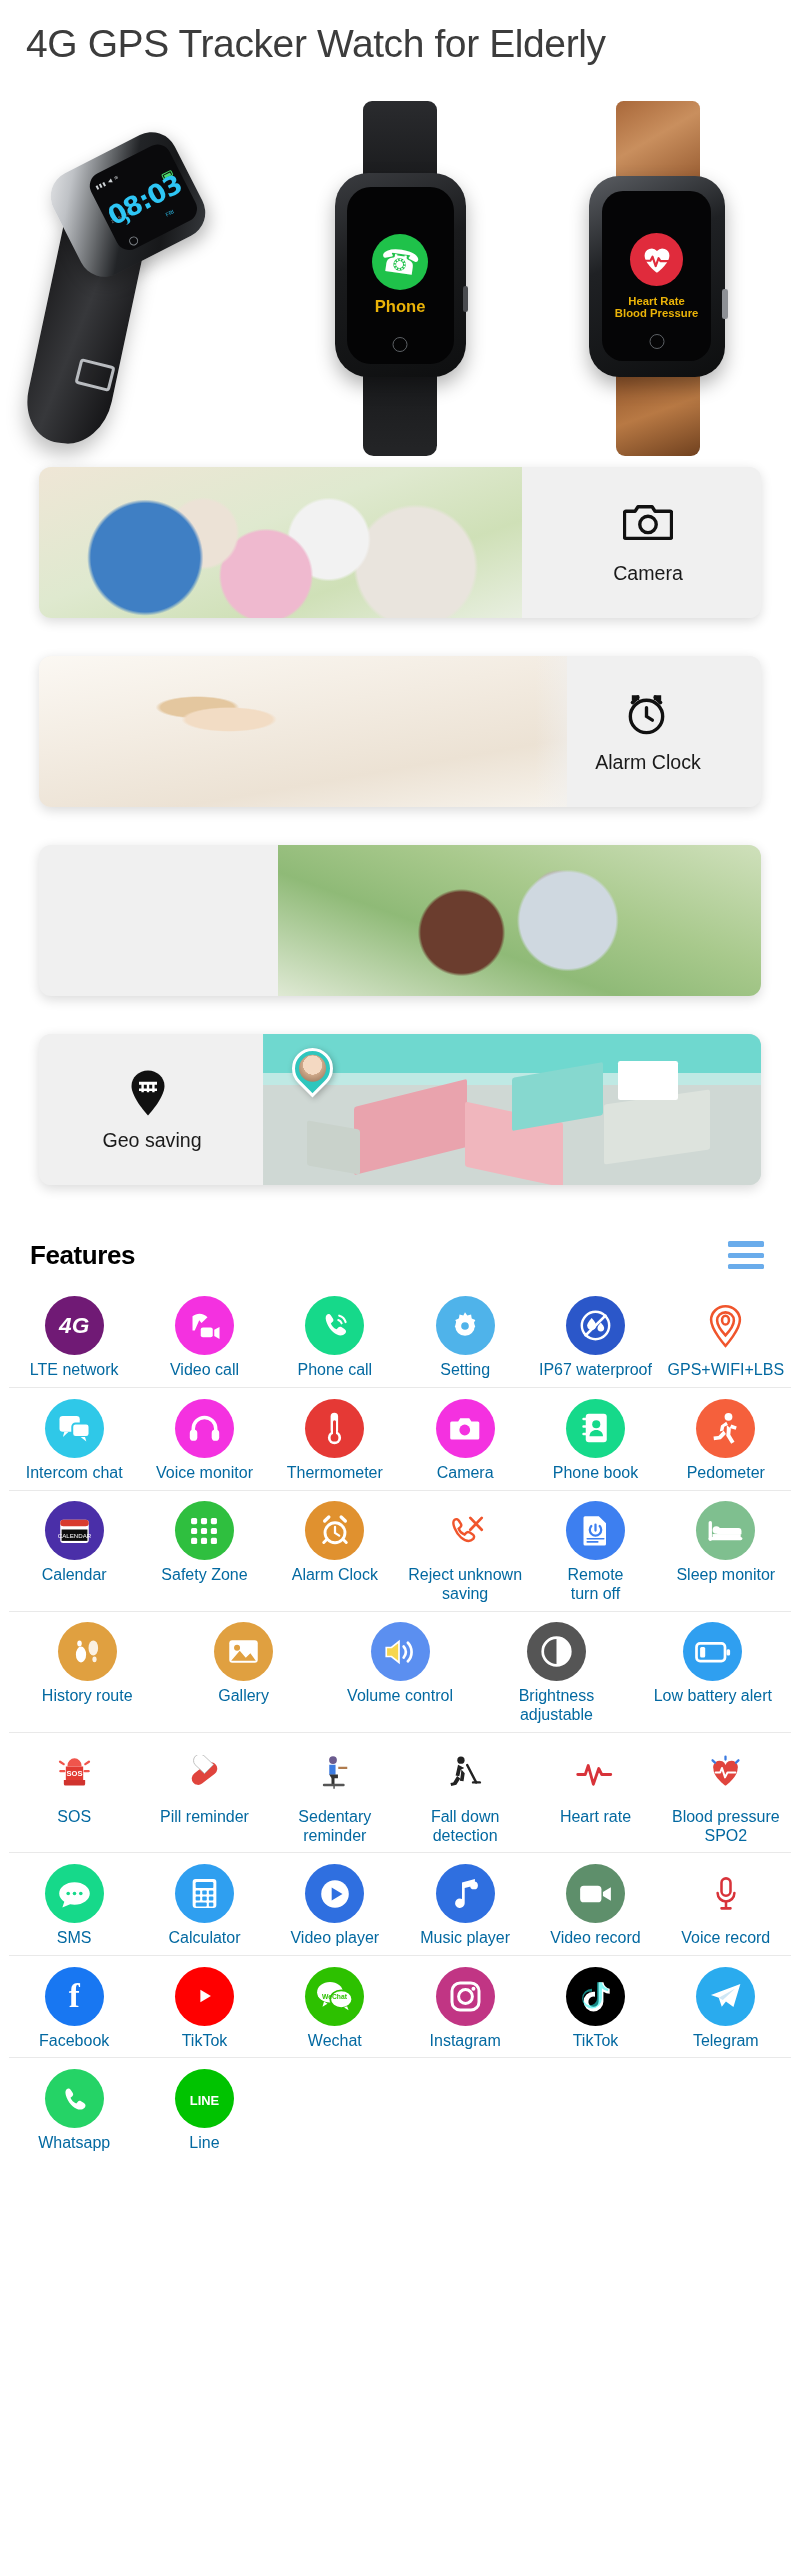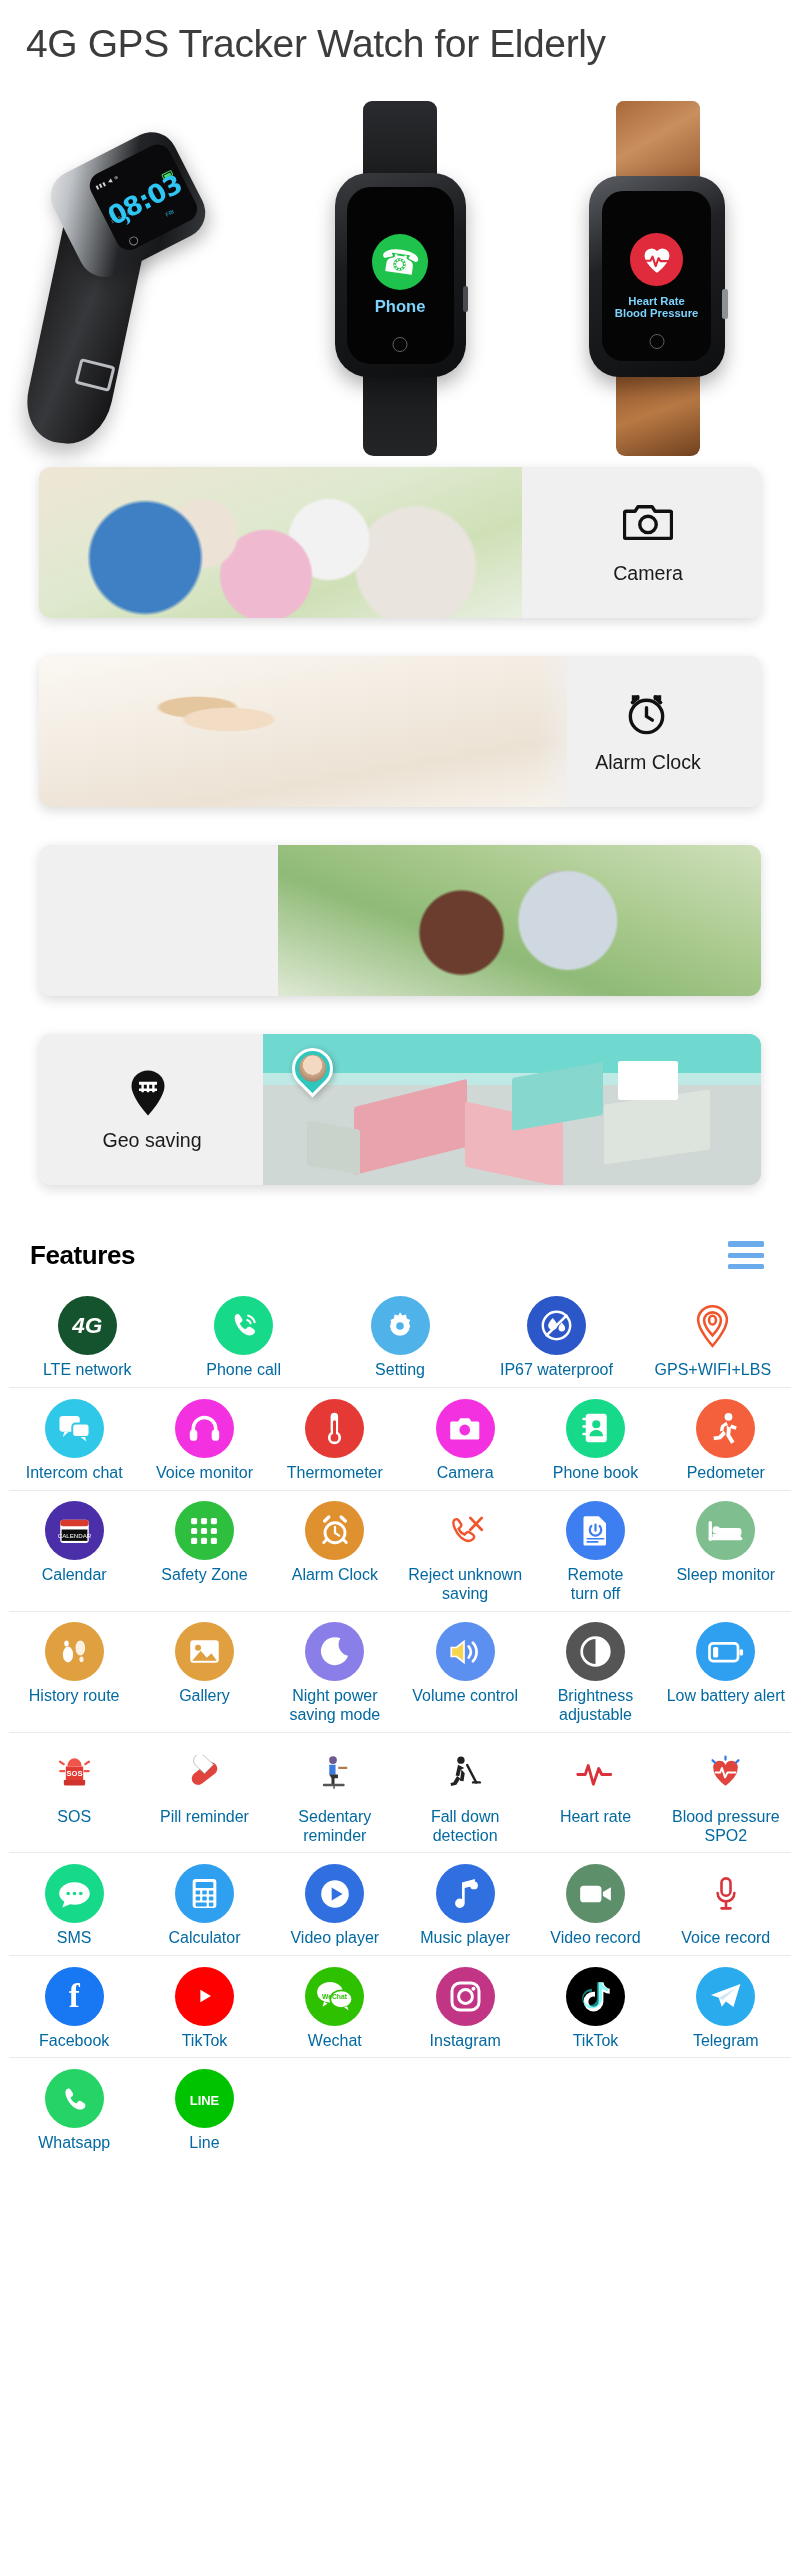--- a/index.html
+++ b/index.html
@@ -93,21 +93,21 @@
   .w2-screen {
     position:absolute; left: 12px; top: 13.6px; width: 107px; height: 177px;
     border-radius: 24px; background:#040405;
     display:flex; flex-direction:column; align-items:center; justify-content:center;
   }
   .phone-circle {
     width: 56px; height:56px; border-radius:50%; background:#1fc24a;
     display:flex;align-items:center;justify-content:center; margin-bottom: 7.5px;
   }
   .phone-glyph { color:#fff; font-size:32px; line-height:1; transform: rotate(8deg); }
-  .screen-label { color:#7dd3fc; font-size:16.6px; font-weight:600; }
+  .screen-label { color:#eab308; font-size:16.6px; font-weight:600; }
   .screen-label.small { font-size:11.3px; font-weight:600; }
   .w2-home {
     position:absolute; left:50%; transform:translateX(-50%); bottom: 12px;
     width:15px;height:15px;border:1.5px solid #5c6064;border-radius:50%;
   }
   .w2-btn { position:absolute; right:-2.3px; top: 113px; width:4.5px; height:26px; background:#4a4c50; border-radius:2.3px; }
 
   
   .w3-wrap { position:relative; width: 173px; height: 355px; }
   .w3-band-top {
@@ -373,24 +373,34 @@
   <div class="hamburger">
     <span></span>
       <span></span>
       <span></span>
   </div>
 </div>
 
 <div class="grid" id="icon-grid">
     <div class="grid-row">
       <div class="cell">
-        <div class="ic" style="background: #14532d;">
+        <div class="ic" style="background: #701a75;">
           <span style="font:700 22.6px 'Liberation Sans',sans-serif;font-style:italic">4G</span>
         </div>
         <div class="cap">LTE network</div>
+      </div>
+      <div class="cell">
+        <div class="ic" style="background: rgb(244, 49, 224);">
+          <svg width="33" height="30" viewBox="0 0 22 20">
+            <path d="M3 3.5c3-2.6 7.5-2.2 10 .6L9 8 7.5 6.2 4.5 13H3z" fill="#ffffff"></path>
+            <rect x="8.5" y="11" width="8" height="6.5" rx="1.4" fill="#ffffff"></rect>
+            <path d="M17.5 12.5 21 10.6v8l-3.5-2z" fill="#ffffff"></path>
+          </svg>
+        </div>
+        <div class="cap">Video call</div>
       </div>
       <div class="cell">
         <div class="ic" style="background: rgb(22, 217, 138);">
           <svg width="30" height="30" viewBox="0 0 20 20">
             <path d="M4.4 2.6c1.2-1 2.3-.6 3 .5l1.3 2c.5.9.3 1.6-.5 2.3l-1 .9c.6 1.7 2.2 3.3 3.9 3.9l.9-1c.7-.8 1.4-1 2.3-.5l2 1.3c1.1.7 1.5 1.8.5 3-2 2-5 1.6-8.1-1S2.4 4.6 4.4 2.6z" fill="#ffffff"></path>
             <path d="M12.8 3.1a6.2 6.2 0 0 1 4.3 4.3M12.2 6a3.4 3.4 0 0 1 2.2 2.2" stroke="#ffffff" stroke-width="1.4" fill="none" stroke-linecap="round"></path>
           </svg>
         </div>
         <div class="cap">Phone call</div>
       </div>
@@ -580,28 +590,20 @@
       </div>
       <div class="cell">
         <div class="ic" style="background: rgb(224, 160, 64);">
           <svg width="33" height="29" viewBox="0 0 22 19">
             <rect x="1.5" y="2" width="19" height="15" rx="2" fill="#ffffff"></rect>
             <circle cx="6.7" cy="7" r="2" fill="#e0a040"></circle>
             <path d="M2.8 15.6 8.5 9l4 4.6 3.1-3 3.6 5z" fill="#e0a040"></path>
           </svg>
         </div>
         <div class="cap">Gallery</div>
-      </div>
-      <div class="cell">
-        <div class="ic" style="background: rgb(138, 127, 232);">
-          <svg width="30" height="32" viewBox="0 0 20 21">
-            <path d="M13.6 1.4A9.3 9.3 0 1 0 18.7 13 7.6 7.6 0 0 1 13.6 1.4z" fill="#ffffff"></path>
-          </svg>
-        </div>
-        <div class="cap">Night power<br>saving mode</div>
       </div>
       <div class="cell">
         <div class="ic" style="background: rgb(91, 143, 240);">
           <svg width="35" height="30" viewBox="0 0 23 20">
             <path d="M2 7h3.5L10.5 3v14L5.5 13H2z" fill="#f7d64f" stroke="#ffffff" stroke-width="1.1"></path>
             <path d="M13.6 6.3a5.4 5.4 0 0 1 0 7.4M16.4 3.8a9 9 0 0 1 0 12.4" stroke="#ffffff" stroke-width="1.8" fill="none" stroke-linecap="round"></path>
           </svg>
         </div>
         <div class="cap">Volume control</div>
       </div>

